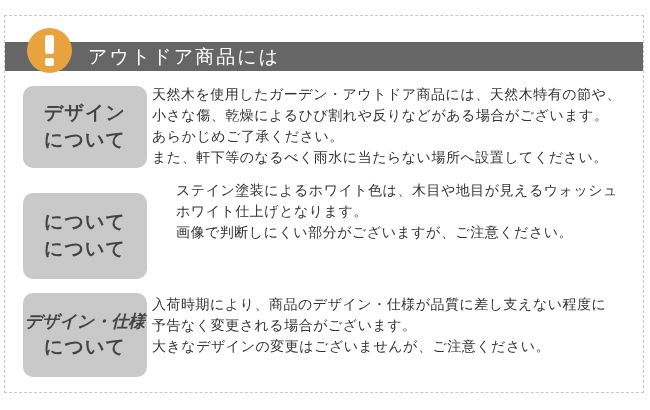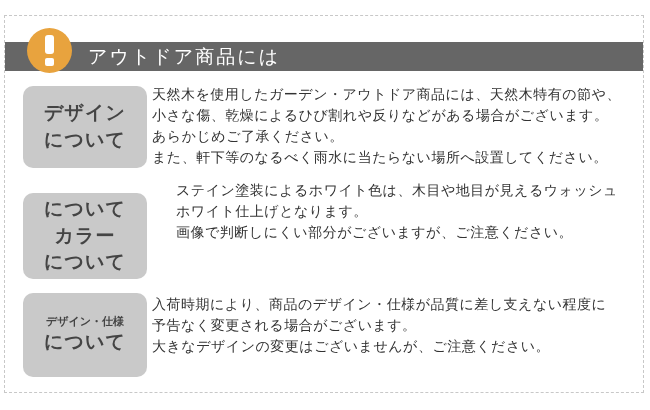--- a/index.html
+++ b/index.html
@@ -64,21 +64,21 @@
     flex-direction:column;
     align-items:center;
     justify-content:center;
     color:#444444;
     font-weight:bold;
     font-size:19px;
     line-height:1.4;
     letter-spacing:1px;
     text-align:center;
   }
-  .label-box .small{font-size:11px;letter-spacing:0;}
+  .label-box .small{font-size:17px;letter-spacing:0;font-style:italic;}
   .body-text{
     position:absolute;
     left:152px;width:486px;
     font-size:14px;
     line-height:21px;
     color:#333333;
     white-space:pre-line;
     letter-spacing:0.5px;
   }
   .s1-box{top:86px;height:82px;}
@@ -106,21 +106,20 @@
   <div>デザイン</div>
   <div>について</div>
 </div>
 <div class="body-text s1-text">天然木を使用したガーデン・アウトドア商品には、天然木特有の節や、
 小さな傷、乾燥によるひび割れや反りなどがある場合がございます。
 あらかじめご了承ください。
 また、軒下等のなるべく雨水に当たらない場所へ設置してください。</div>
 
 <div class="label-box s2-box">
   <div>について</div>
-  <div>カラー</div>
   <div>について</div>
 </div>
 <div class="body-text s2-text">ステイン塗装によるホワイト色は、木目や地目が見えるウォッシュ
 ホワイト仕上げとなります。
 画像で判断しにくい部分がございますが、ご注意ください。</div>
 
 <div class="label-box s3-box">
   <div class="small">デザイン・仕様</div>
   <div>について</div>
 </div>

